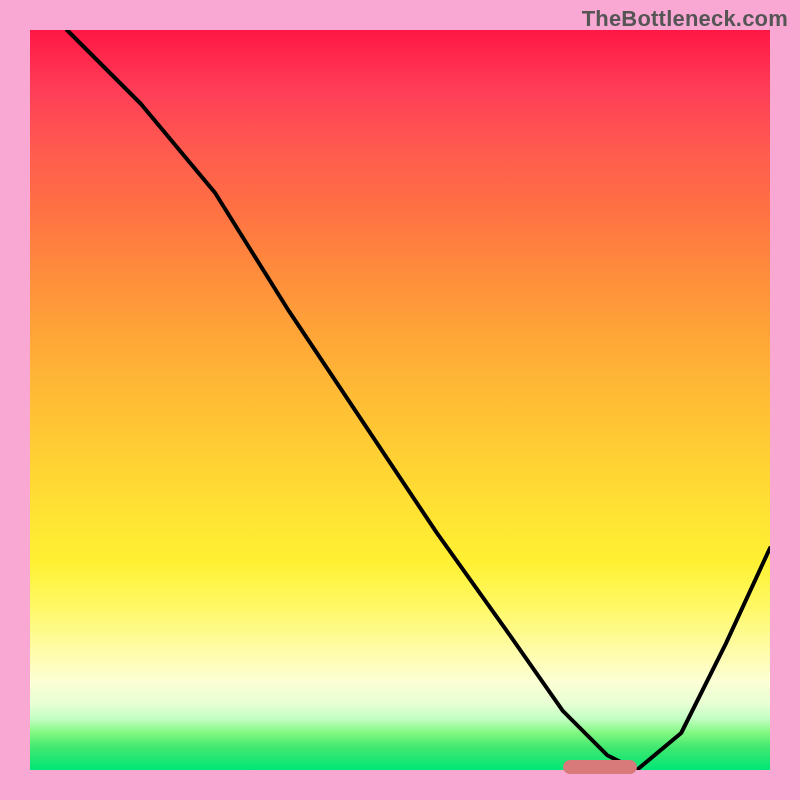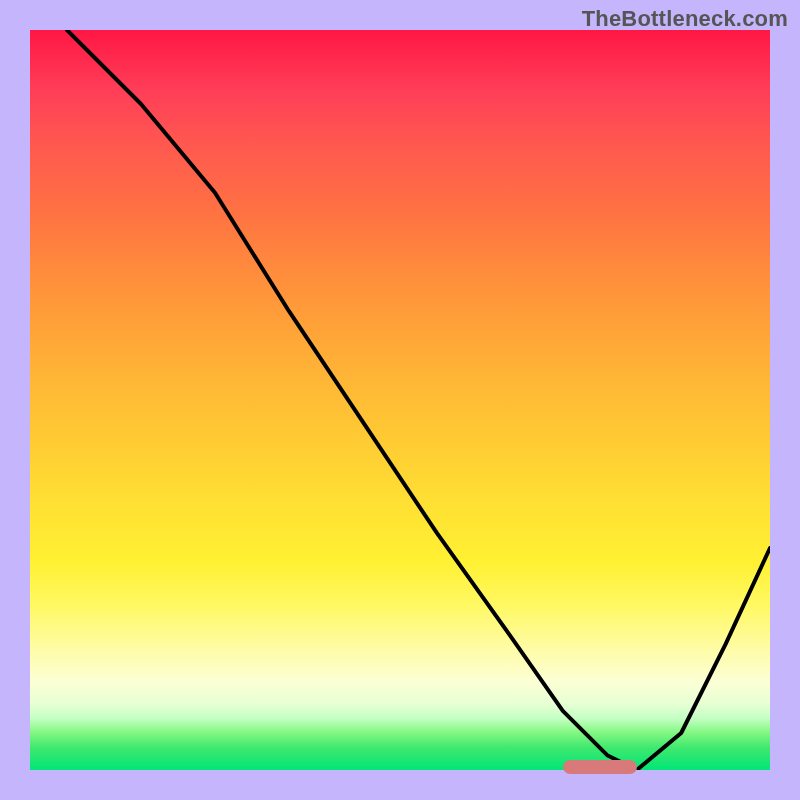--- a/index.html
+++ b/index.html
@@ -7,21 +7,21 @@
     padding: 0;
     background: #000;
     width: 800px;
     height: 800px;
     overflow: hidden;
   }
   .chart-container {
     position: relative;
     width: 800px;
     height: 800px;
-    background: #c4b5fd;
+    background: #f9a8d4;
     text-decoration: underline;
   }
   .plot-area {
     position: absolute;
     left: 30px;
     top: 30px;
     width: 740px;
     height: 740px;
     background: linear-gradient(to bottom,
       #ff1744 0%,

